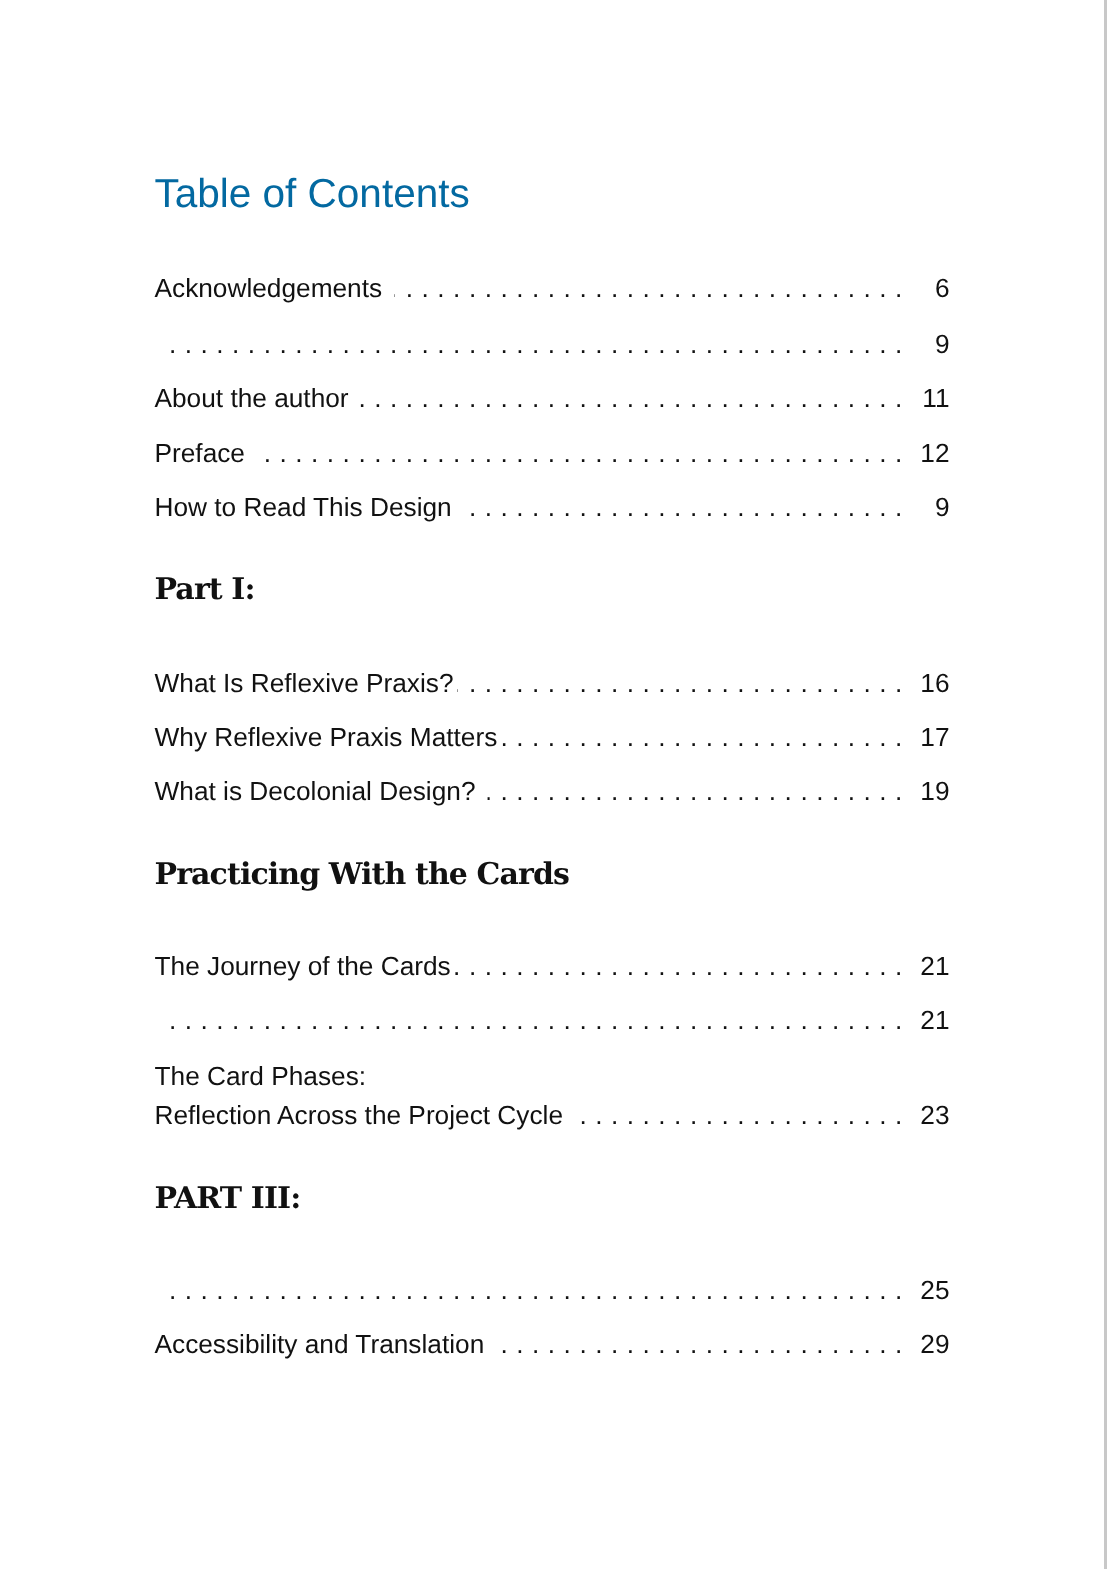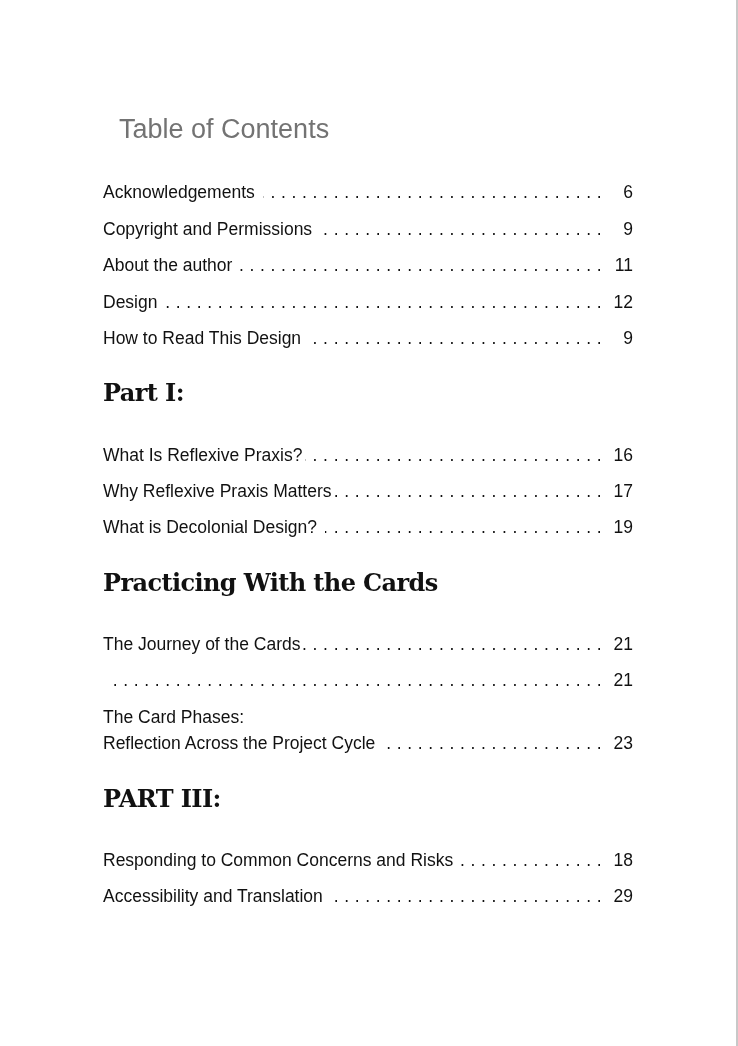--- a/index.html
+++ b/index.html
@@ -7,22 +7,22 @@
     width: 738px; height: 1046px; background: #ffffff; position: relative; overflow: hidden;
     font-family: "Liberation Sans", sans-serif; color: #111111;
   }
   .page-edge {
     position: absolute; top: 0; right: 0; width: 2px; height: 1046px; background: #c8c8c8;
   }
   .toc {
     position: absolute; left: 103px; top: 0; width: 530px;
   }
   .toc-title {
-    position: absolute; left: 16px; top: 114px; font-size: 27px; font-weight: normal; margin: 0;
-    color: #737373; letter-spacing: 0px; white-space: nowrap;
+    position: absolute; left: 0; top: 114px; font-size: 27px; font-weight: normal; margin: 0;
+    color: #0369a1; letter-spacing: 0px; white-space: nowrap;
   }
   .entry {
     position: absolute; left: 0; width: 530px; height: 22px; font-size: 17.5px; line-height: 22px;
     display: flex; align-items: flex-start; white-space: nowrap;
   }
   .entry .label { flex: 0 0 auto; }
   .entry .leader {
     flex: 1 1 auto; overflow: hidden; height: 22px; margin: 0 9px 0 8px;
     position: relative;
   }
@@ -30,49 +30,48 @@
     content: ". . . . . . . . . . . . . . . . . . . . . . . . . . . . . . . . . . . . . . . . . . . . . . . . . . . . . . . . . . . . . . . .";
     position: absolute; right: 0; top: 0; white-space: nowrap; letter-spacing: 0.4px; font-size: 17.5px;
   }
   .entry .page { flex: 0 0 auto; text-align: right; min-width: 22px; }
   .entry.tight .leader { margin-left: 3px; }
   .plain {
     position: absolute; left: 0; font-size: 17.5px; line-height: 22px; white-space: nowrap; text-align: center;
   }
   .part-heading {
     position: absolute; left: 0; font-family: "DejaVu Serif", "Liberation Serif", serif;
-    font-weight: bold; font-size: 24px; line-height: 27px; white-space: nowrap; color: #111;
+    font-weight: bold; font-size: 20px; line-height: 27px; white-space: nowrap; color: #111;
     letter-spacing: -0.6px;
   }
 </style>
 </head>
 <body>
 
 <div class="page-edge"></div>
 
 <div class="toc">
   <h1 class="toc-title">Table of Contents</h1>
 
   <div class="entry" style="top:181px">
     <span class="label">Acknowledgements</span>
     <span class="leader"></span>
     <span class="page">6</span>
   </div>
   <div class="entry" style="top:218px">
-    <span class="label">Copyright and Permissions</span>
     <span class="leader"></span>
     <span class="page">9</span>
   </div>
   <div class="entry" style="top:254px">
     <span class="label">About the author</span>
     <span class="leader"></span>
     <span class="page">11</span>
   </div>
   <div class="entry" style="top:291px">
-    <span class="label">Design</span>
+    <span class="label">Preface</span>
     <span class="leader"></span>
     <span class="page">12</span>
   </div>
   <div class="entry" style="top:327px">
     <span class="label">How to Read This Design</span>
     <span class="leader"></span>
     <span class="page">9</span>
   </div>
 
   <div class="part-heading" style="top:379px">
@@ -110,22 +109,21 @@
   <div class="entry" style="top:732px">
     <span class="label">Reflection Across the Project Cycle</span>
     <span class="leader"></span>
     <span class="page">23</span>
   </div>
 
   <div class="part-heading" style="top:785px">
     <div>PART III:</div>
   </div>
   <div class="entry tight" style="top:849px">
-    <span class="label">Responding to Common Concerns and Risks</span>
     <span class="leader"></span>
-    <span class="page">18</span>
+    <span class="page">25</span>
   </div>
   <div class="entry" style="top:885px">
     <span class="label">Accessibility and Translation</span>
     <span class="leader"></span>
     <span class="page">29</span>
   </div>
 </div>
 
 </body></html>

